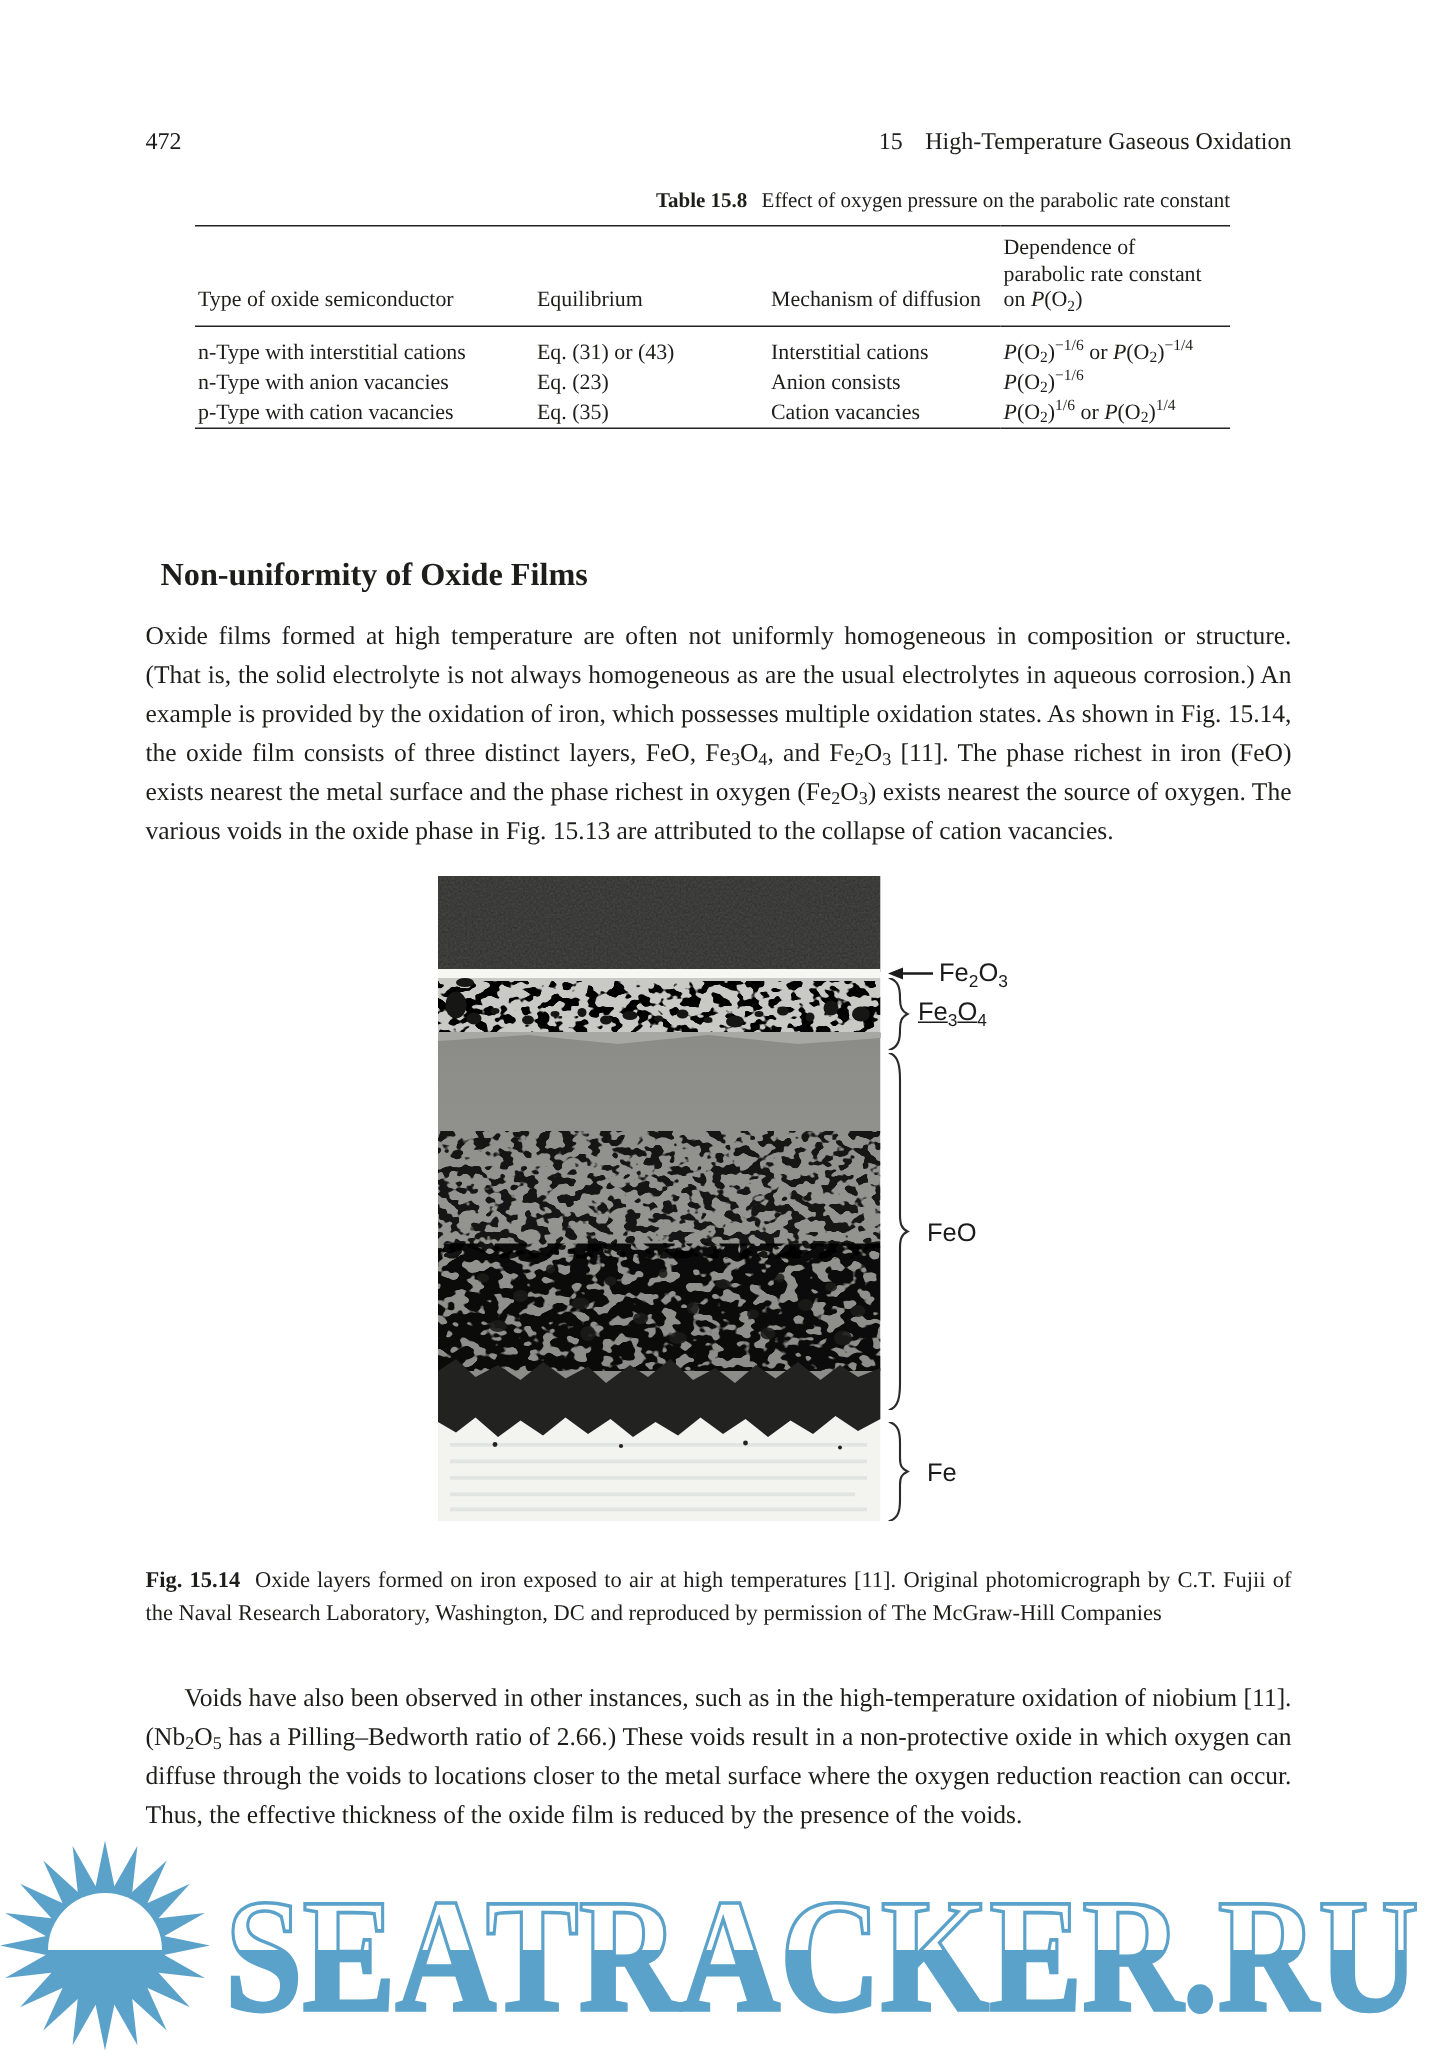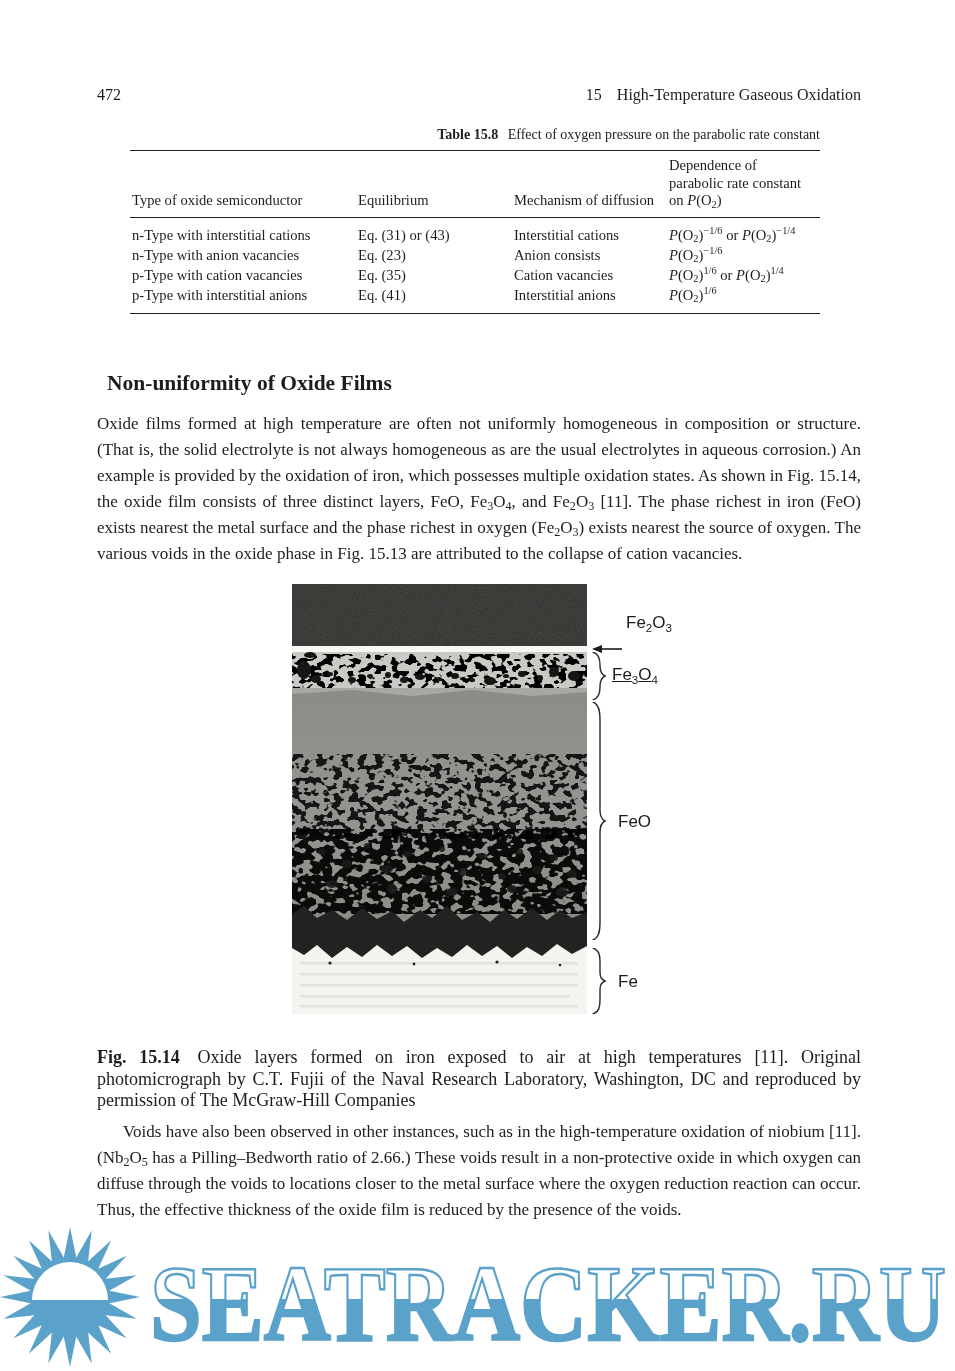--- a/index.html
+++ b/index.html
@@ -37,21 +37,21 @@
         text-align:justify;}
   .para1{top:394px;}
   .para2{top:1102px;text-indent:26px;}
 
   
   .photo{position:absolute;left:292px;top:584px;}
   .figann{position:absolute;font-family:"Liberation Sans", sans-serif;font-size:17px;
           color:#1b1b1b;line-height:1;}
   .figann .rt-sub{font-size:68%;top:0.33em;}
   .annsvg{position:absolute;}
-  .figcaption{position:absolute;left:97px;top:1029px;width:764px;font-size:18px;
+  .figcaption{position:absolute;left:97px;top:1029px;width:764px;font-size:15px;
               line-height:21.5px;text-align:justify;}
   .figcaption .rt-b{margin-right:5px;}
 
   
   .wm-sun{position:absolute;left:-1px;top:1226px;}
   .wm-text{position:absolute;left:146px;top:1254px;}
 </style>
 </head>
 <body>
 
@@ -93,26 +93,20 @@
           <td>n-Type with anion vacancies</td>
           <td>Eq. (23)</td>
           <td>Anion consists</td>
           <td><span class="rt-i">P</span><span>(O</span><span class="rt-sub">2</span><span>)</span><span class="rt-sup">−1/6</span></td>
         </tr>
         <tr>
           <td>p-Type with cation vacancies</td>
           <td>Eq. (35)</td>
           <td>Cation vacancies</td>
           <td><span class="rt-i">P</span><span>(O</span><span class="rt-sub">2</span><span>)</span><span class="rt-sup">1/6</span><span> or </span><span class="rt-i">P</span><span>(O</span><span class="rt-sub">2</span><span>)</span><span class="rt-sup">1/4</span></td>
-        </tr>
-        <tr class="last">
-          <td>p-Type with interstitial anions</td>
-          <td>Eq. (41)</td>
-          <td>Interstitial anions</td>
-          <td><span class="rt-i">P</span><span>(O</span><span class="rt-sub">2</span><span>)</span><span class="rt-sup">1/6</span></td>
         </tr>
       </tbody>
     </table>
   </div>
 
   <h2 class="secheading">Non-uniformity of Oxide Films</h2>
   <p class="para para1"><span>Oxide films formed at high temperature are often not uniformly homogeneous in composition or structure. (That is, the solid electrolyte is not always homogeneous as are the usual electrolytes in aqueous corrosion.) An example is provided by the oxidation of iron, which possesses multiple oxidation states. As shown in Fig. 15.14, the oxide film consists of three distinct layers, FeO, Fe</span><span class="rt-sub">3</span><span>O</span><span class="rt-sub">4</span><span>, and Fe</span><span class="rt-sub">2</span><span>O</span><span class="rt-sub">3</span><span> [11]. The phase richest in iron (FeO) exists nearest the metal surface and the phase richest in oxygen (Fe</span><span class="rt-sub">2</span><span>O</span><span class="rt-sub">3</span><span>) exists nearest the source of oxygen. The various voids in the oxide phase in Fig. 15.13 are attributed to the collapse of cation vacancies.</span></p>
 
   <svg class="photo" width="295" height="430" viewBox="0 0 295 430">
     <defs>
@@ -213,21 +207,21 @@
         <circle cx="122" cy="380" r="1.4"></circle>
       <circle cx="205" cy="378" r="1.6"></circle>
         <circle cx="268" cy="381" r="1.3"></circle>
     </g>
   </svg>
 
   <svg class="annsvg" style="left:591px;top:643px;" width="32" height="12" viewBox="0 0 32 12">
     <polygon points="1,6 11,2 11,10" fill="#1b1b1b"></polygon>
     <line x1="9" y1="6" x2="31" y2="6" stroke="#1b1b1b" stroke-width="1.6"></line>
   </svg>
-  <div class="figann" style="left:626px;top:614px;"><span>Fe</span><span class="rt-sub">2</span><span>O</span><span class="rt-sub">3</span></div>
+  <div class="figann" style="left:626px;top:640px;"><span>Fe</span><span class="rt-sub">2</span><span>O</span><span class="rt-sub">3</span></div>
 
   <svg class="annsvg" style="left:592px;top:652px;" width="16" height="48" viewBox="0 0 16 48">
     <path d="M1,0 C7,2 8,7 8,13 L8,14 C8,19 9,22 13,24 C9,26 8,29 8,34 L8,35 C8,41 7,46 1,48" fill="none" stroke="#2a2a2a" stroke-width="1.4" stroke-linecap="round"></path>
   </svg>
   <div class="figann" style="left:612px;top:666px;text-decoration:underline;"><span>Fe</span><span class="rt-sub">3</span><span>O</span><span class="rt-sub">4</span></div>
 
   <svg class="annsvg" style="left:592px;top:702px;" width="16" height="238" viewBox="0 0 16 238">
     <path d="M1,0 C7,2 8,9 8,18 L8,108 C8,114 9,117 13,119 C9,121 8,124 8,130 L8,220 C8,229 7,236 1,238" fill="none" stroke="#2a2a2a" stroke-width="1.4" stroke-linecap="round"></path>
   </svg>
   <div class="figann" style="left:618px;top:813px;">FeO</div>

